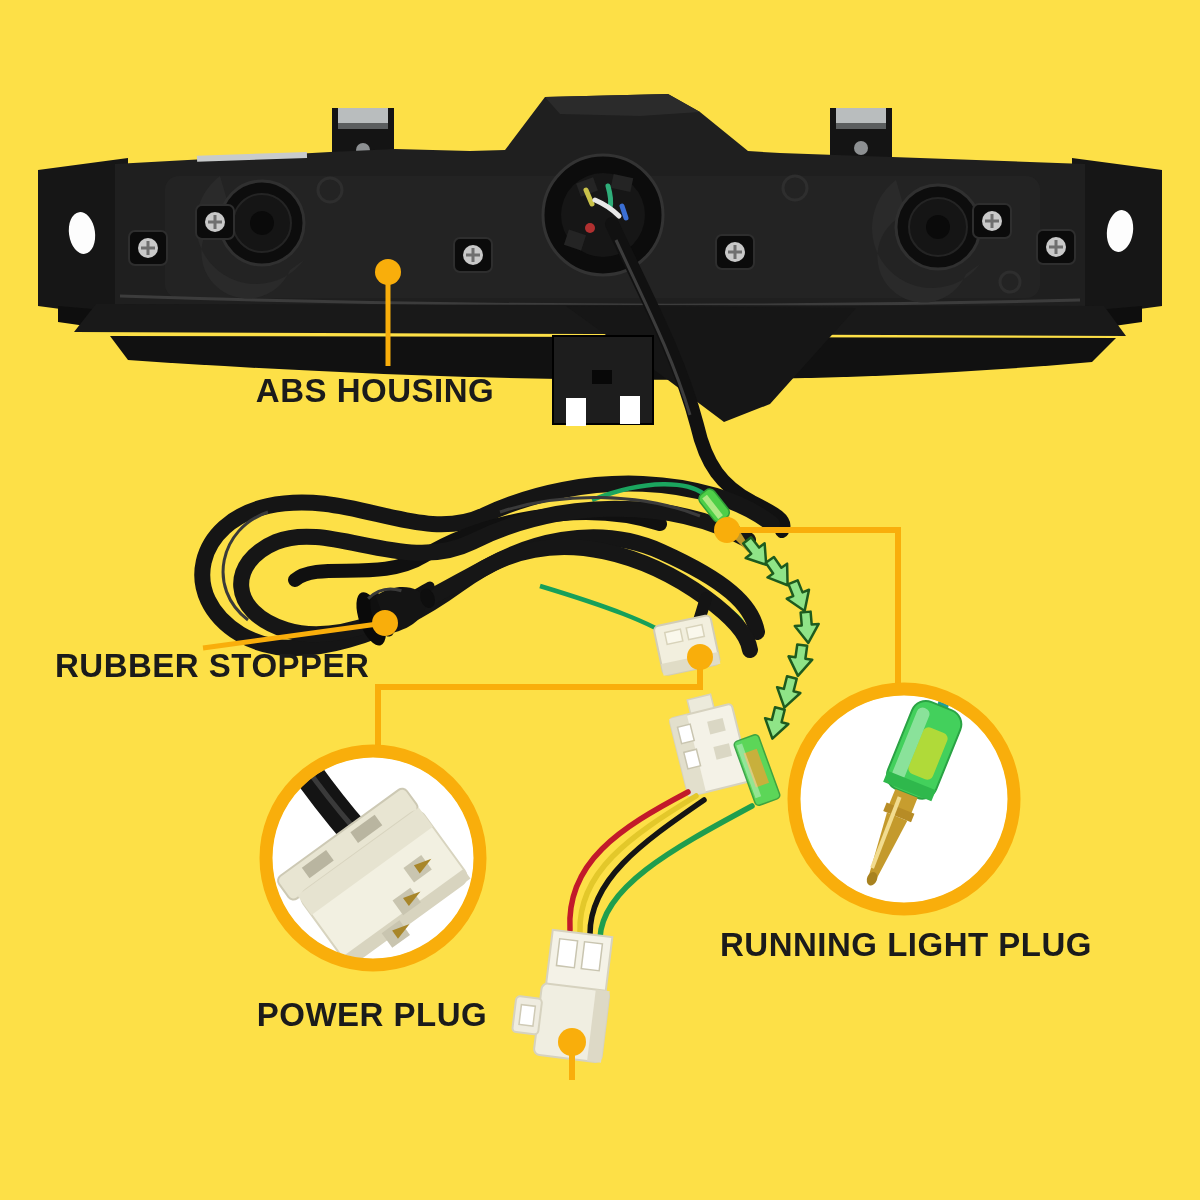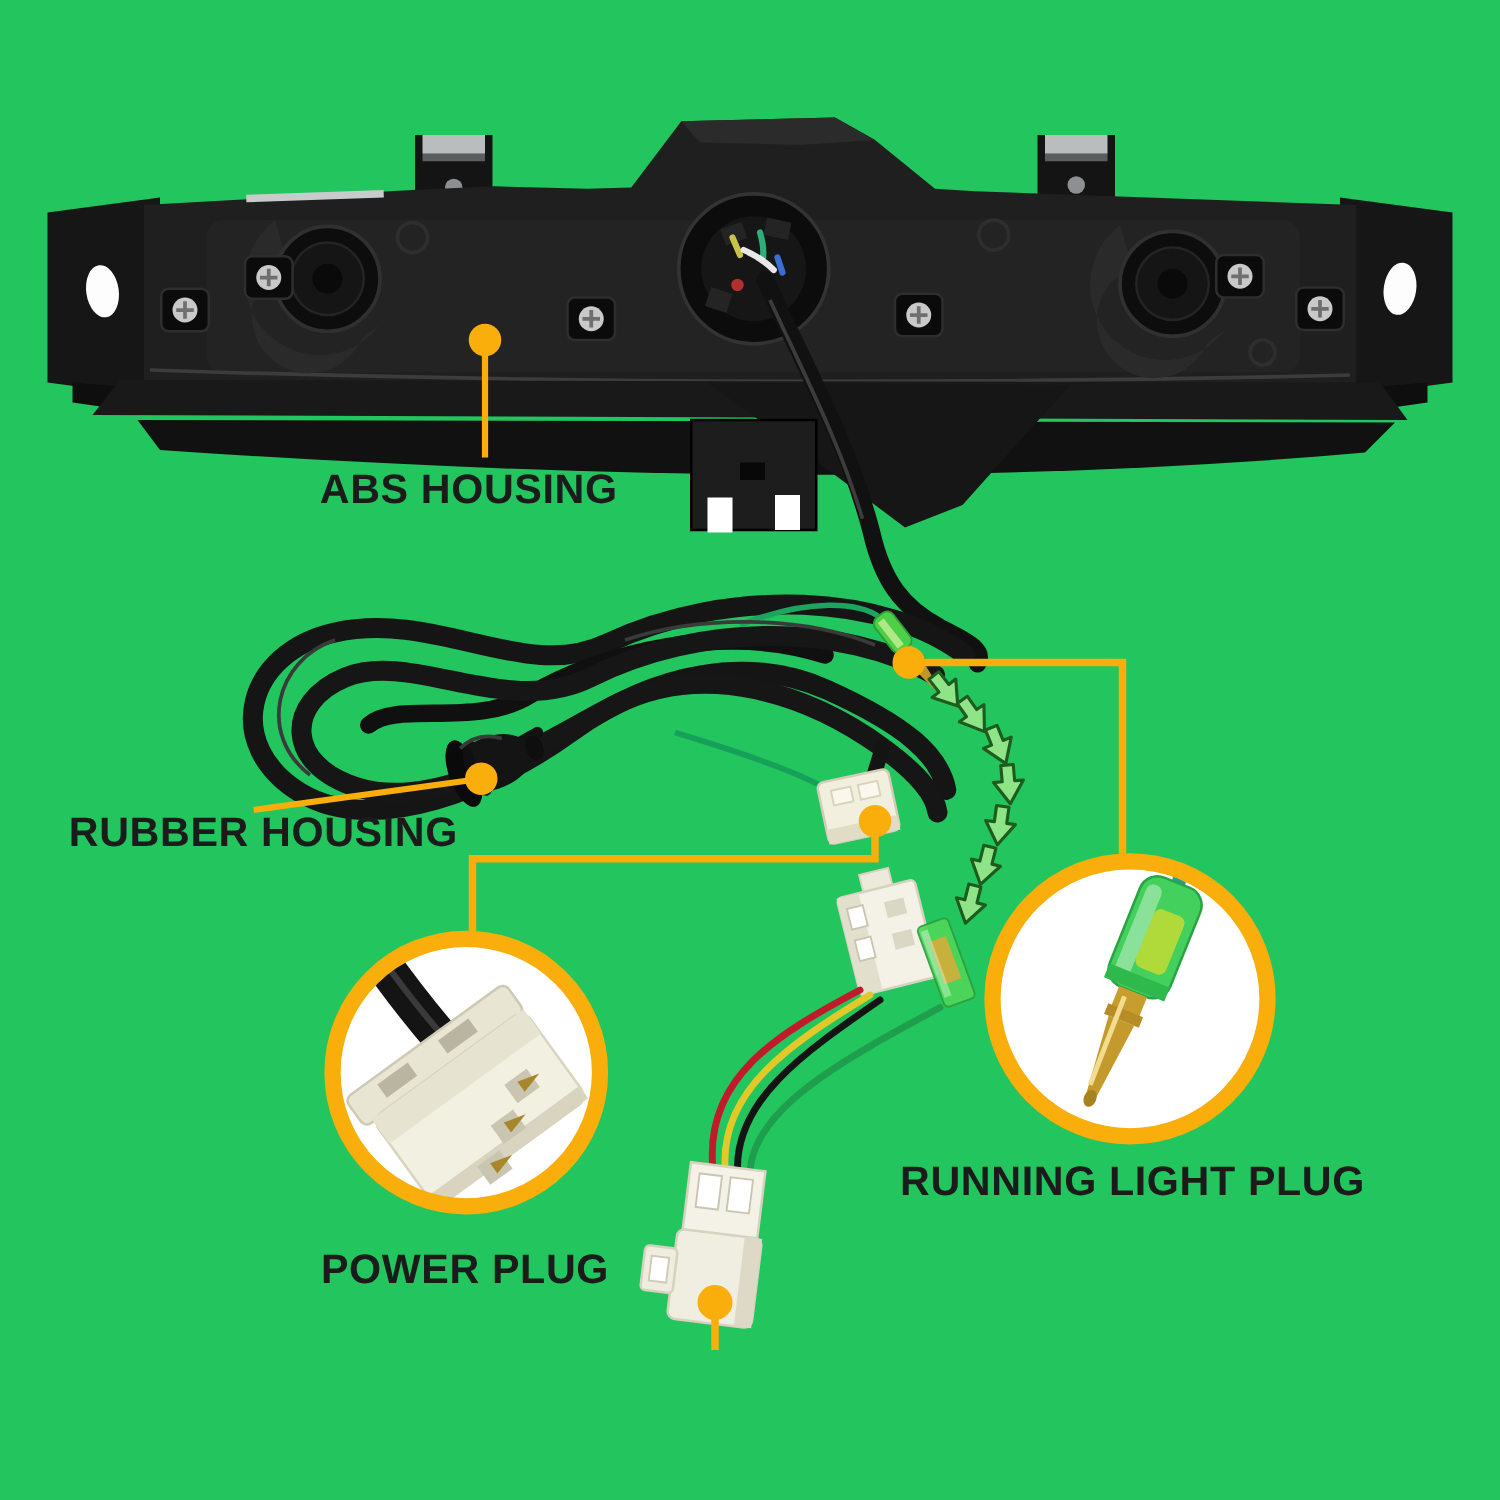--- a/index.html
+++ b/index.html
@@ -1,17 +1,17 @@
 <!DOCTYPE html>
 <html><head>
 <meta charset="utf-8">
 <style>
   html,body{margin:0;padding:0;background:#ffffff;}
   .canvas{
-    position:relative;width:1200px;height:1200px;background:#22c55e;
+    position:relative;width:1200px;height:1200px;background:#fde047;
     font-family:"Liberation Sans", sans-serif;overflow:hidden;
   }
   .art{position:absolute;left:0;top:0;}
   .callout-label{
     position:absolute;color:#1b1b1b;font-weight:700;font-size:33px;
     letter-spacing:.5px;line-height:1;white-space:nowrap;z-index:5;
   }
   .centered{transform:translateX(-50%);}
 </style>
 </head>
@@ -296,20 +296,20 @@
     <circle cx="572" cy="1042" r="14"></circle>
   </g>
   <g fill="none" stroke="#F9AE0B">
     <circle cx="373" cy="858" r="107" stroke-width="13"></circle>
     <circle cx="904" cy="799" r="110" stroke-width="13"></circle>
   </g>
 </svg>
 
 <div class="callout-label centered" style="left:375px; top:374px;">ABS HOUSING</div>
 
-<div class="callout-label" style="left:55px; top:649px;">RUBBER HOUSING</div>
+<div class="callout-label" style="left:55px; top:649px;">RUBBER STOPPER</div>
 
 <div class="callout-label centered" style="left:906px; top:928px;">RUNNING LIGHT PLUG</div>
 
 <div class="callout-label centered" style="left:372px; top:998px;">POWER PLUG</div>
 
 
 </div>
 
 </body></html>

